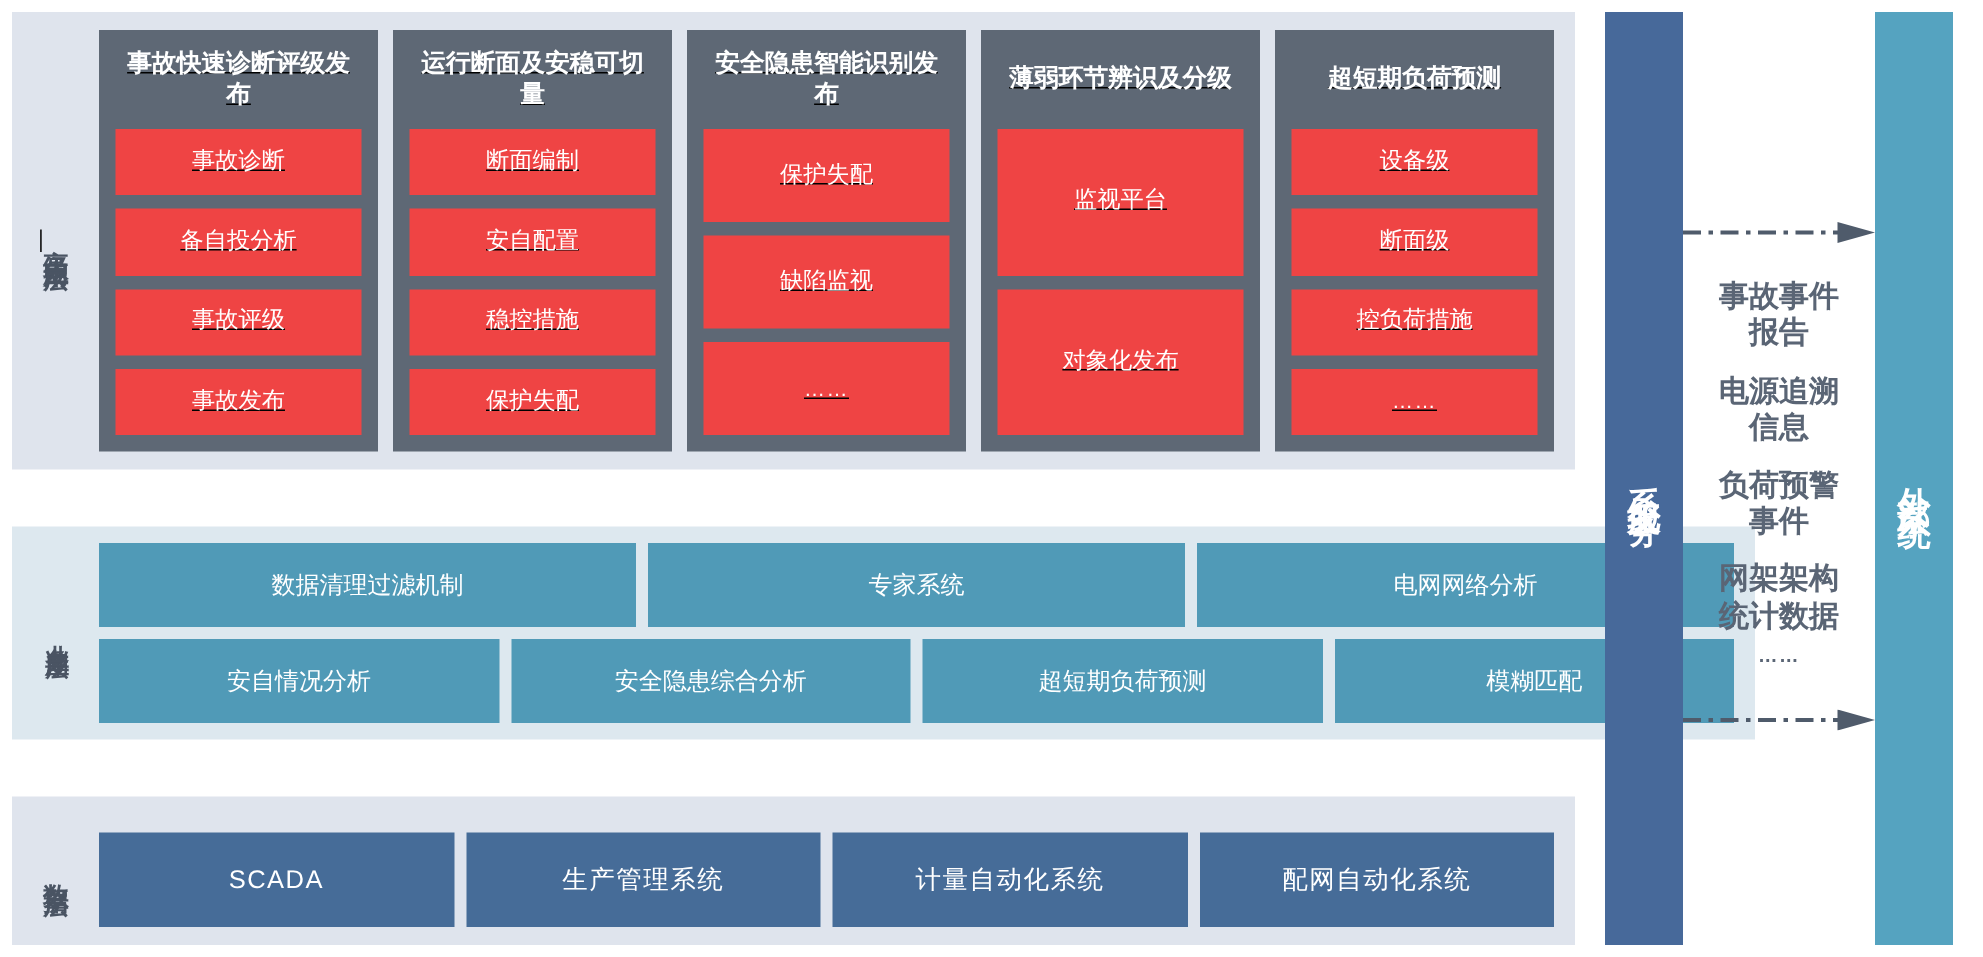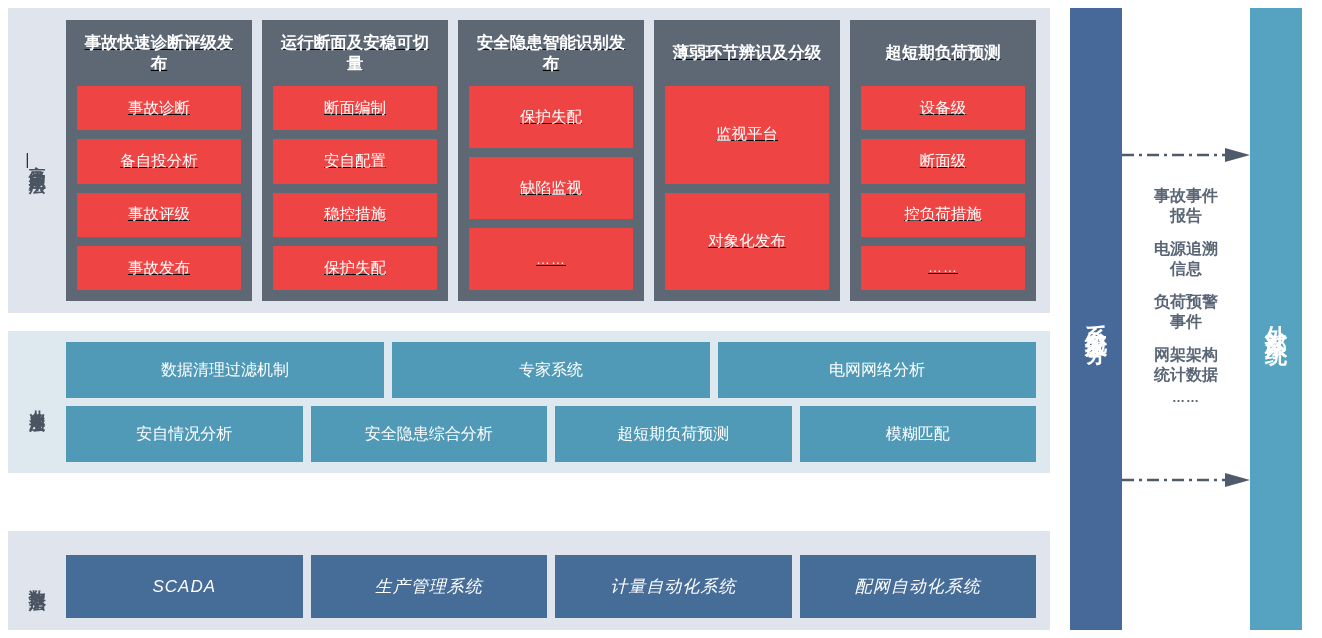--- a/index.html
+++ b/index.html
@@ -42,42 +42,42 @@
   .adv-items{flex:1;display:flex;flex-direction:column;gap:9px;}
   .adv-item{
     flex:1;background:#ef4444;color:#ffffff;font-size:15.5px;
     display:flex;align-items:center;justify-content:center;
     text-align:center;line-height:1.2;
   }
   .adv-item.dots{letter-spacing:1px;font-size:14px;}
 
   
   #biz-section{
-    left:8px;top:331px;width:1042px;height:142px;
+    left:8px;top:351px;width:1162px;height:142px;
     background:#dde8ef;
   }
   #biz-label{width:58px;flex:0 0 58px;font-size:16px;letter-spacing:2px;}
   #biz-grid{
     flex:1;display:flex;flex-direction:column;gap:8px;
     padding:11px 14px 11px 0;box-sizing:border-box;
   }
   .biz-row{flex:1;display:flex;gap:8px;}
   .biz-item{
     flex:1;background:#509ab7;color:#ffffff;font-size:16px;
     display:flex;align-items:center;justify-content:center;text-align:center;
   }
 
   
   #data-section{
     left:8px;top:531px;width:1042px;height:99px;
     background:#dfe4ed;
   }
   #data-label{width:58px;flex:0 0 58px;font-size:17px;letter-spacing:3px;}
   #data-row{
-    flex:1;display:flex;gap:8px;padding:24px 14px 12px 0;box-sizing:border-box;font-style:italic;
+    flex:1;display:flex;gap:8px;padding:24px 14px 12px 0;box-sizing:border-box;
   }
   .data-item{
     flex:1;background:#466c98;color:#ffffff;font-size:17px;
     display:flex;align-items:center;justify-content:center;text-align:center;
     letter-spacing:1px;
   }
 
   
   .vbar{
     position:absolute;top:8px;height:622px;
@@ -94,21 +94,21 @@
   
   #flow-area{position:absolute;left:1122px;top:8px;width:128px;height:622px;}
   .flow-arrow{position:absolute;left:0;width:128px;height:14px;}
   #flow-arrow-top{top:140px;}
   #flow-arrow-bottom{top:465px;}
   #flow-list{
     position:absolute;left:0;top:178px;width:128px;
     display:flex;flex-direction:column;align-items:center;gap:14px;
   }
   .flow-item{
-    color:#5a6575;font-weight:bold;font-size:16px;line-height:1.22;
+    color:#5a6575;font-weight:bold;font-size:20px;line-height:1.22;
     text-align:center;white-space:pre-line;
   }
   .flow-item.dots{font-size:13px;letter-spacing:1px;margin-top:-8px;}
 </style>
 </head>
 <body>
 
 <div class="canvas">
 
   <div class="section" id="adv-section">

